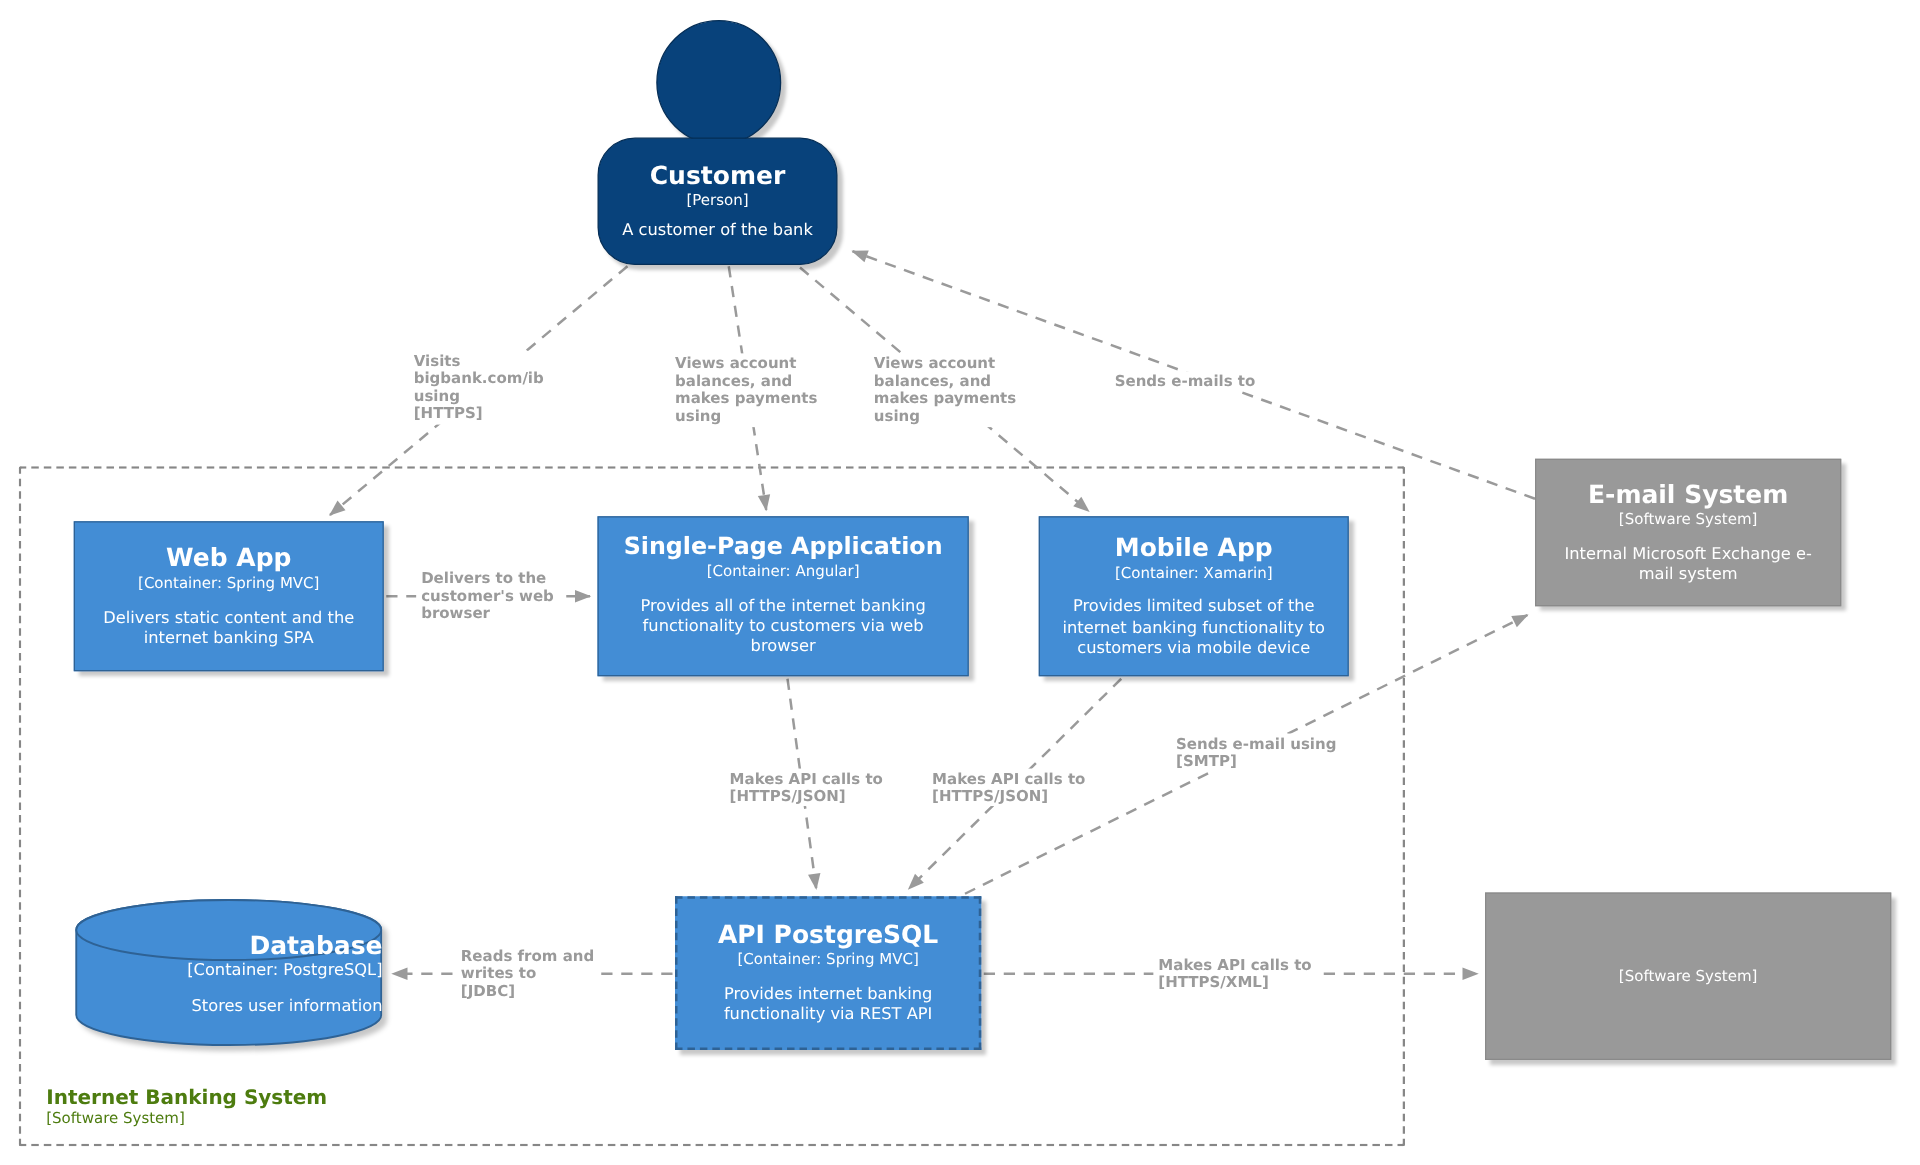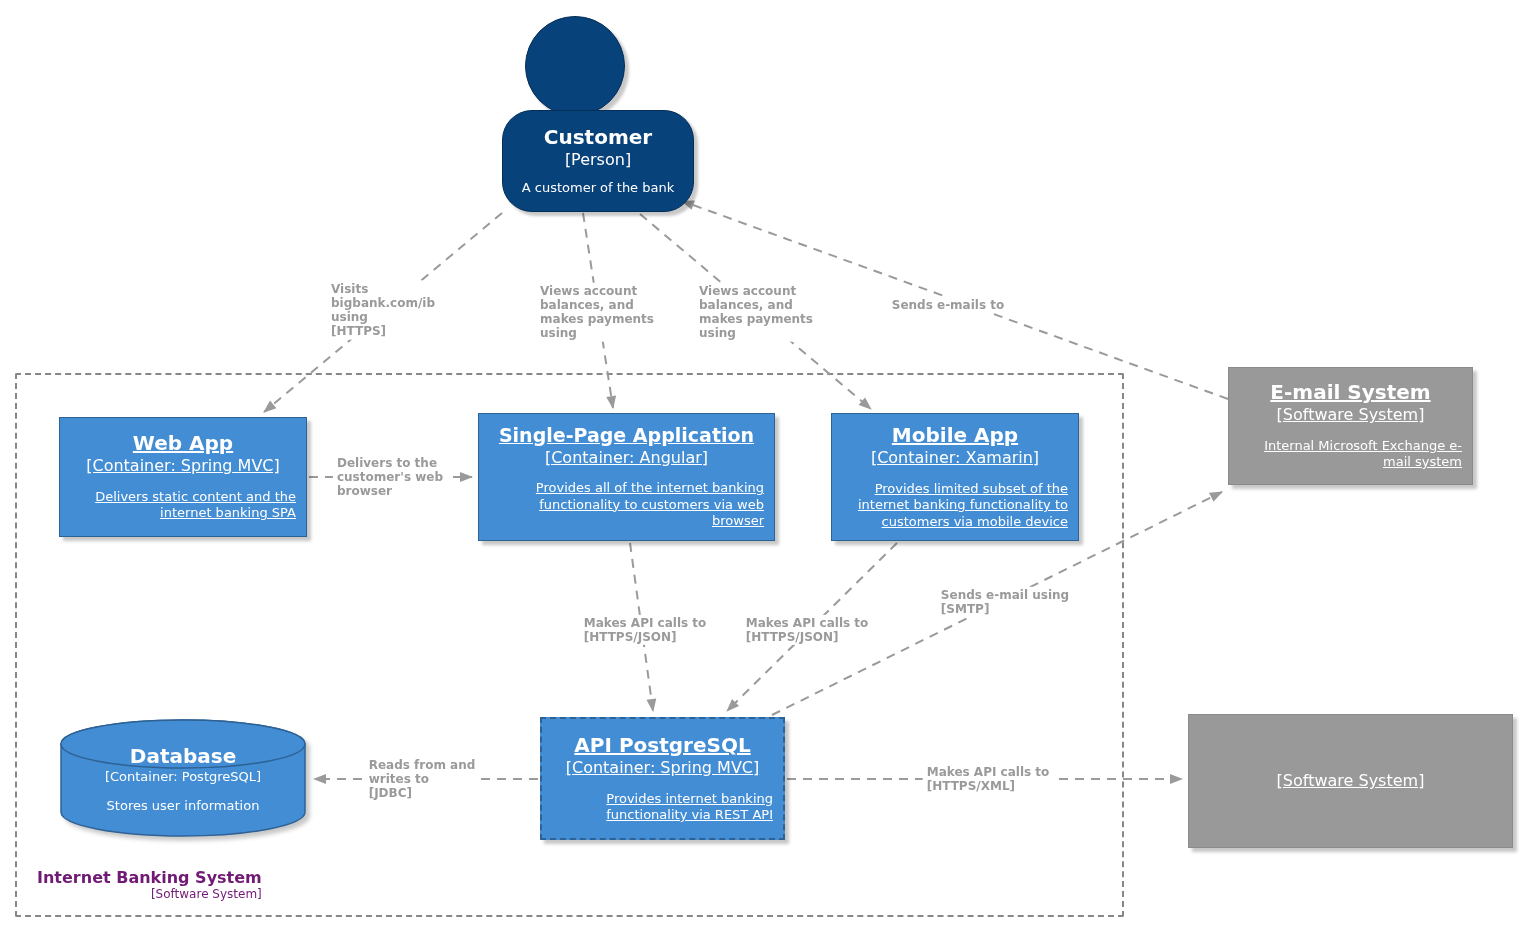--- a/index.html
+++ b/index.html
@@ -4,57 +4,56 @@
 <style>
   html,body{margin:0;padding:0;background:#ffffff;}
   #canvas{
     position:relative;width:1536px;height:932px;background:#ffffff;overflow:hidden;
     font-family:"DejaVu Sans","Liberation Sans",sans-serif;
   }
   
   .boundary{
     position:absolute;border:2px dashed #878787;background:transparent;border-radius:2px;
   }
-  .boundary-caption{position:absolute;left:20px;bottom:12px;color:#701a75;text-align:right;}
+  .boundary-caption{position:absolute;left:20px;bottom:12px;color:#4d7c0f;}
   .boundary-title{font-size:16px;font-weight:bold;line-height:1.2;}
   .boundary-sub{font-size:12px;line-height:1.3;}
   
   #edges{position:absolute;left:0;top:0;z-index:2;}
   .edge-label{
     position:absolute;z-index:3;transform:translate(-50%,-50%);
     color:#9a9a9a;font-size:12px;font-weight:bold;line-height:1.18;
     white-space:pre-line;background:#ffffff;padding:1px 4px;
   }
   
   .node{
-    position:absolute;z-index:4;color:#ffffff;text-align:right;box-sizing:border-box;
+    position:absolute;z-index:4;color:#ffffff;text-align:center;box-sizing:border-box;
     display:flex;flex-direction:column;align-items:center;justify-content:center;
     padding:6px 10px;
-    text-decoration:underline;
   }
   .blue{background:#438dd5;border:1px solid #2e6295;box-shadow:4px 4px 3px rgba(0,0,0,0.22);}
   .gray{background:#999999;border:1px solid #8a8a8a;box-shadow:4px 4px 3px rgba(0,0,0,0.22);color:#ffffff;}
   .dashed-border{border:2px dashed #2e6295;}
   .node-title{font-weight:bold;font-size:20px;line-height:1.15;}
   .node-title.smaller{font-size:19px;}
-  .node-meta{font-size:16px;line-height:1.3;margin-top:1px;}
+  .node-meta{font-size:12px;line-height:1.3;margin-top:1px;}
   .node-desc{font-size:13px;line-height:1.25;margin-top:12px;}
   
   .person-head{
     position:absolute;z-index:4;width:98px;height:98px;border-radius:50%;
     background:#08427b;border:1px solid #052e56;box-shadow:4px 4px 3px rgba(0,0,0,0.22);
   }
   .person-body{
     position:absolute;z-index:5;background:#08427b;border:1px solid #052e56;
     border-radius:30px;color:#ffffff;text-align:center;box-sizing:border-box;
     display:flex;flex-direction:column;align-items:center;justify-content:center;
     box-shadow:4px 4px 3px rgba(0,0,0,0.22);
   }
   
-  .db-node{position:absolute;z-index:4;color:#ffffff;text-align:center;}
+  .db-node{position:absolute;z-index:4;color:#ffffff;text-align:right;}
   .db-node svg{position:absolute;left:0;top:0;filter:drop-shadow(4px 4px 2px rgba(0,0,0,0.22));}
   .db-text{position:absolute;left:0;top:26px;width:100%;z-index:5;}
 </style>
 </head>
 <body>
 
 <div id="canvas">
 
   <div class="boundary" style="left:15px;top:373px;width:1105px;height:540px;">
     <div class="boundary-caption">
@@ -105,21 +104,21 @@
 [HTTPS/JSON]</div>
   <div class="edge-label" style="left:1005px;top:602px;">Sends e-mail using
 [SMTP]</div>
   <div class="edge-label" style="left:422px;top:779px;">Reads from and
 writes to
 [JDBC]</div>
   <div class="edge-label" style="left:988px;top:779px;">Makes API calls to
 [HTTPS/XML]</div>
 
   <div class="person-head" style="left:525px;top:16px;"></div>
-  <div class="person-body" style="left:478px;top:110px;width:192px;height:102px;margin-left:24px;">
+  <div class="person-body" style="left:478px;top:110px;width:192px;height:102px;">
     <div class="node-title">Customer</div>
     <div class="node-meta">[Person]</div>
     <div class="node-desc" style="margin-top:9px;">A customer of the bank</div>
   </div>
 
   <div class="node blue" style="left:59px;top:417px;width:248px;height:120px;">
     <div class="node-title">Web App</div>
     <div class="node-meta">[Container: Spring MVC]</div>
     <div class="node-desc">Delivers static content and the internet banking SPA</div>
   </div>

